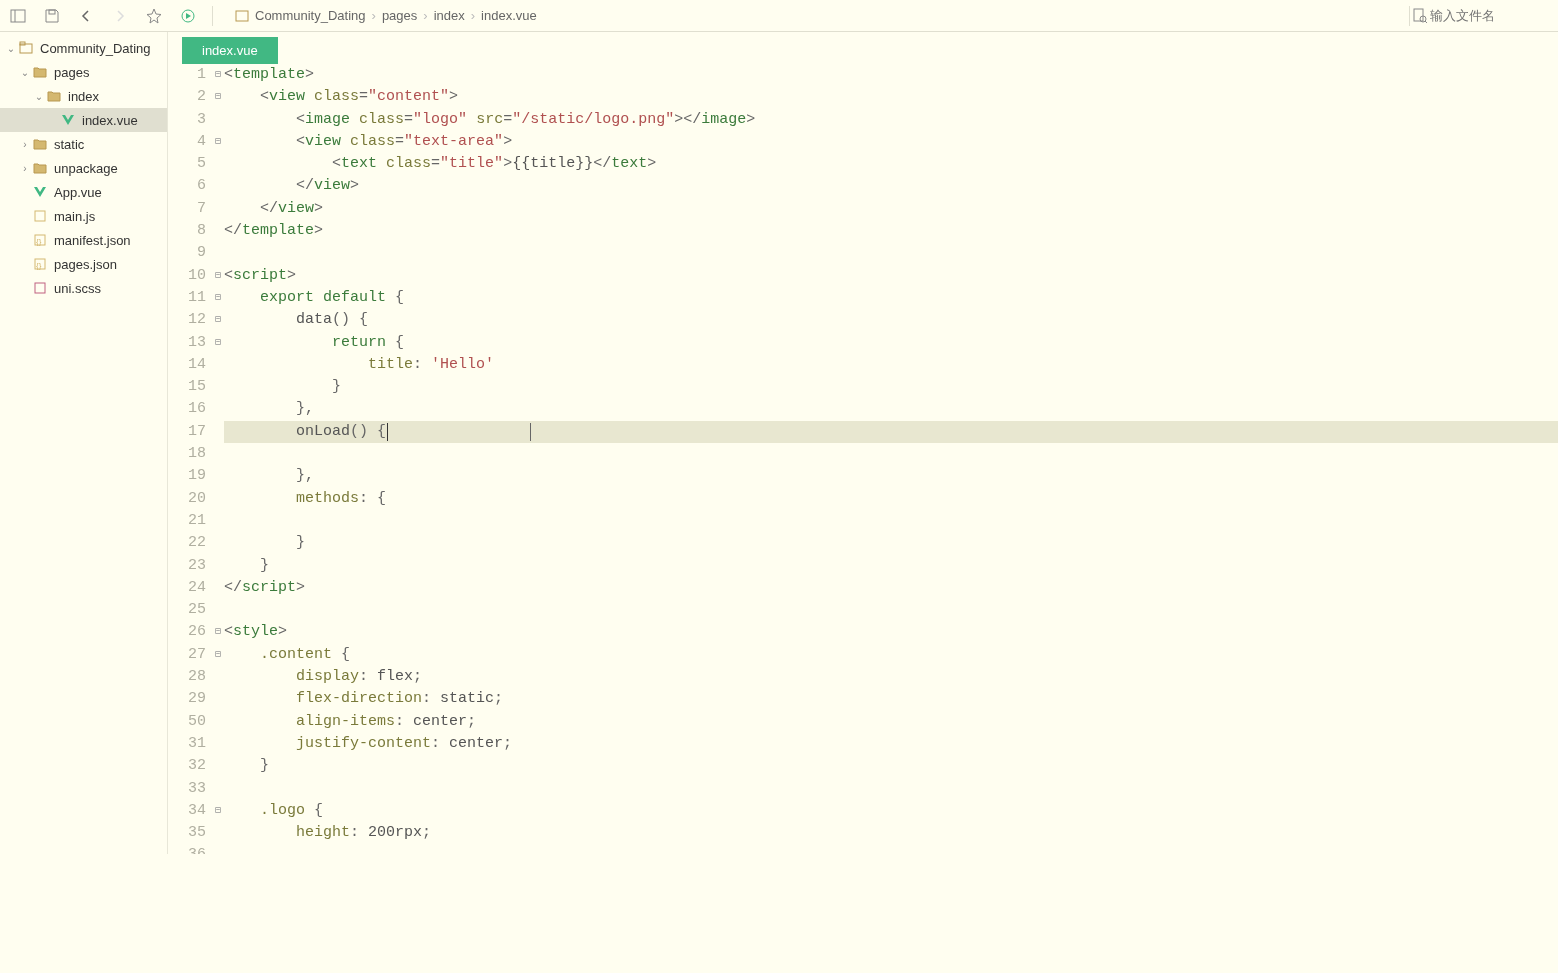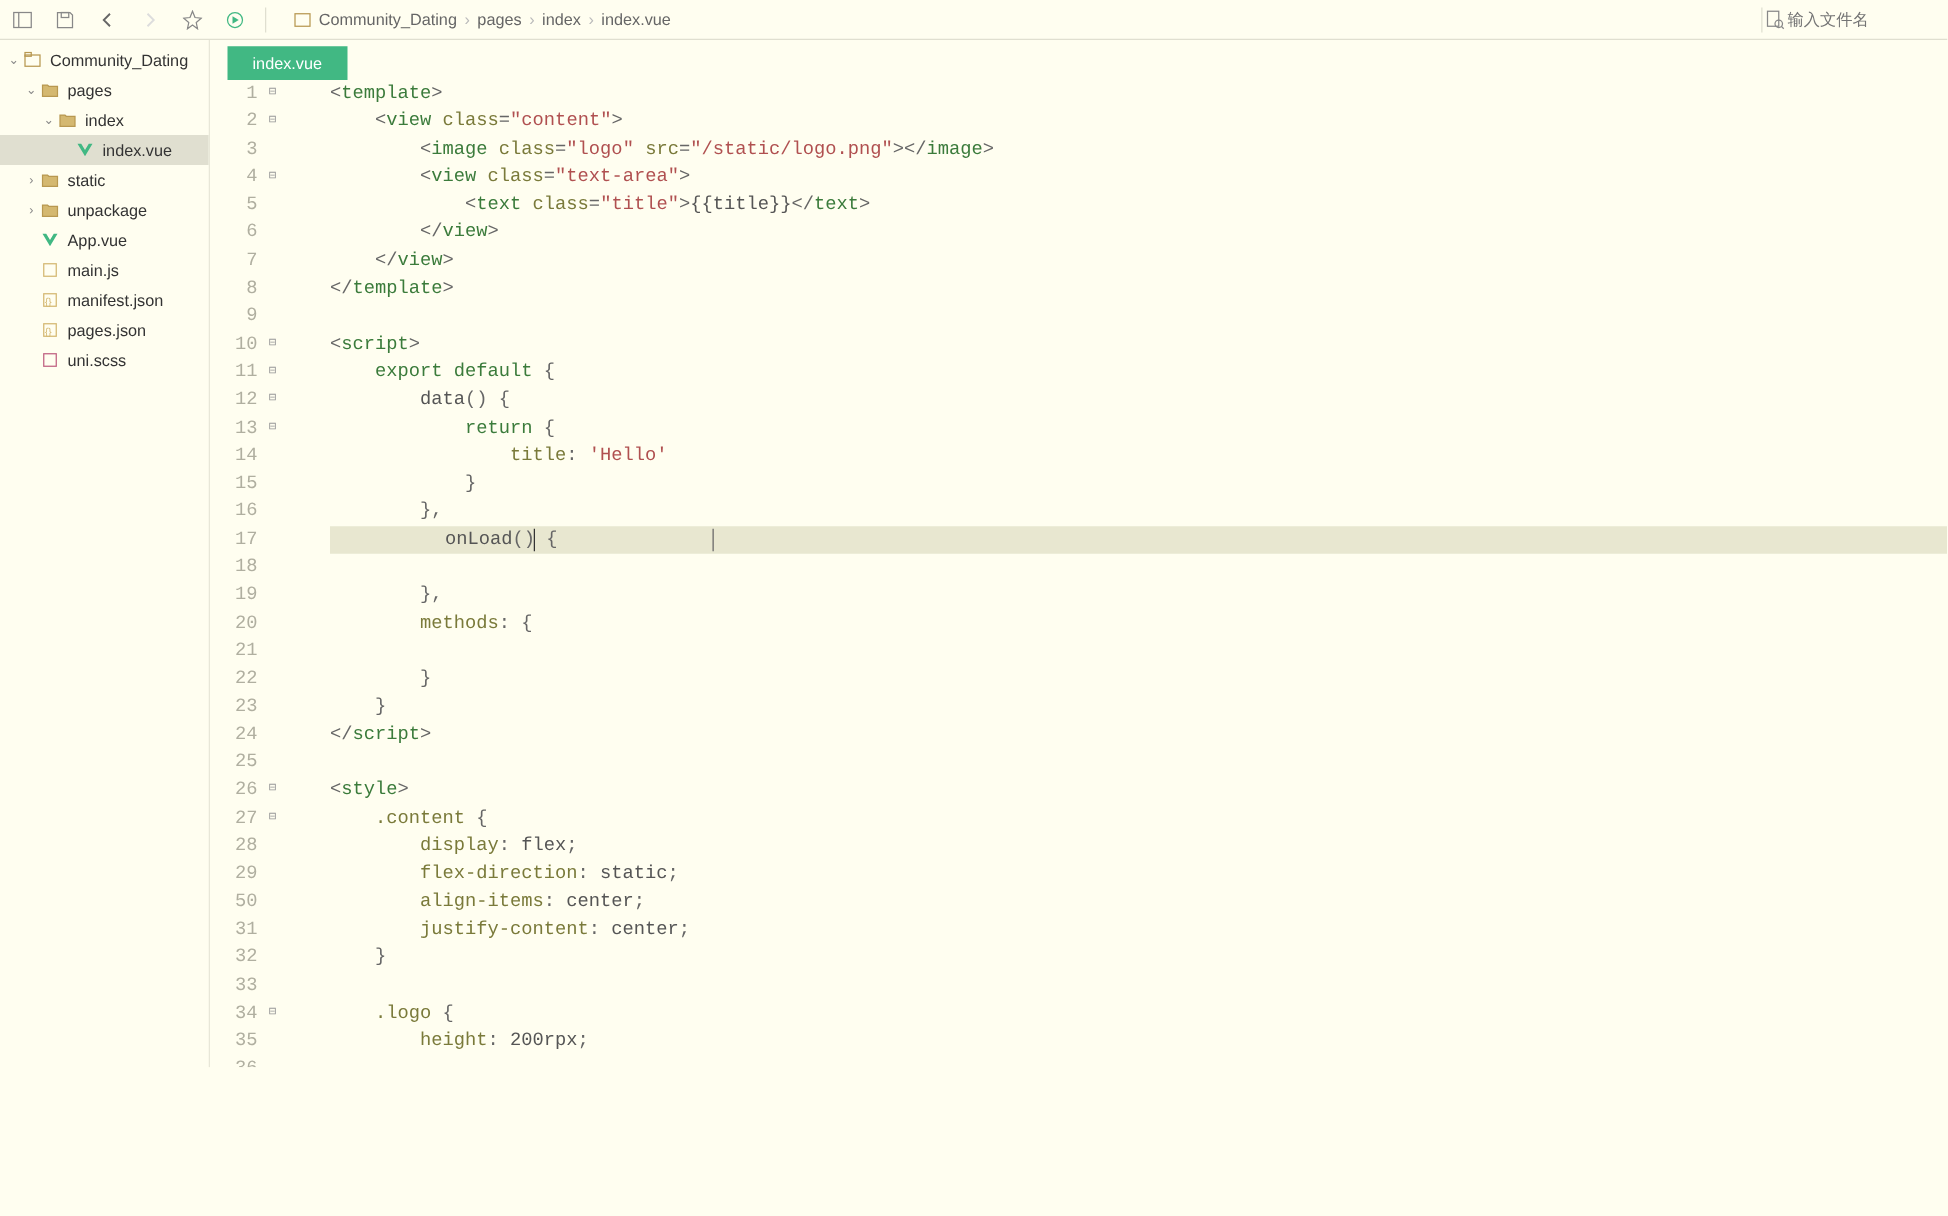--- a/index.html
+++ b/index.html
@@ -169,25 +169,23 @@
   position: relative;
   overflow: hidden;
 }
 .code-lines {
   position: relative;
 }
 .code .line {
   height: 22.3px;
   white-space: pre;
   position: relative;
-  margin-left: 40px;
 }
 .code .line.current {
   background: #e8e7d0;
-  padding-left: 20px;
 }
 
 
 .c-tag { color: #3b7b3b; }
 .c-attr { color: #7a7a3a; }
 .c-str { color: #b05050; }
 .c-kw { color: #3b7b3b; }
 .c-fn { color: #555; }
 .c-prop { color: #7a7a3a; }
 .c-num { color: #555; }

